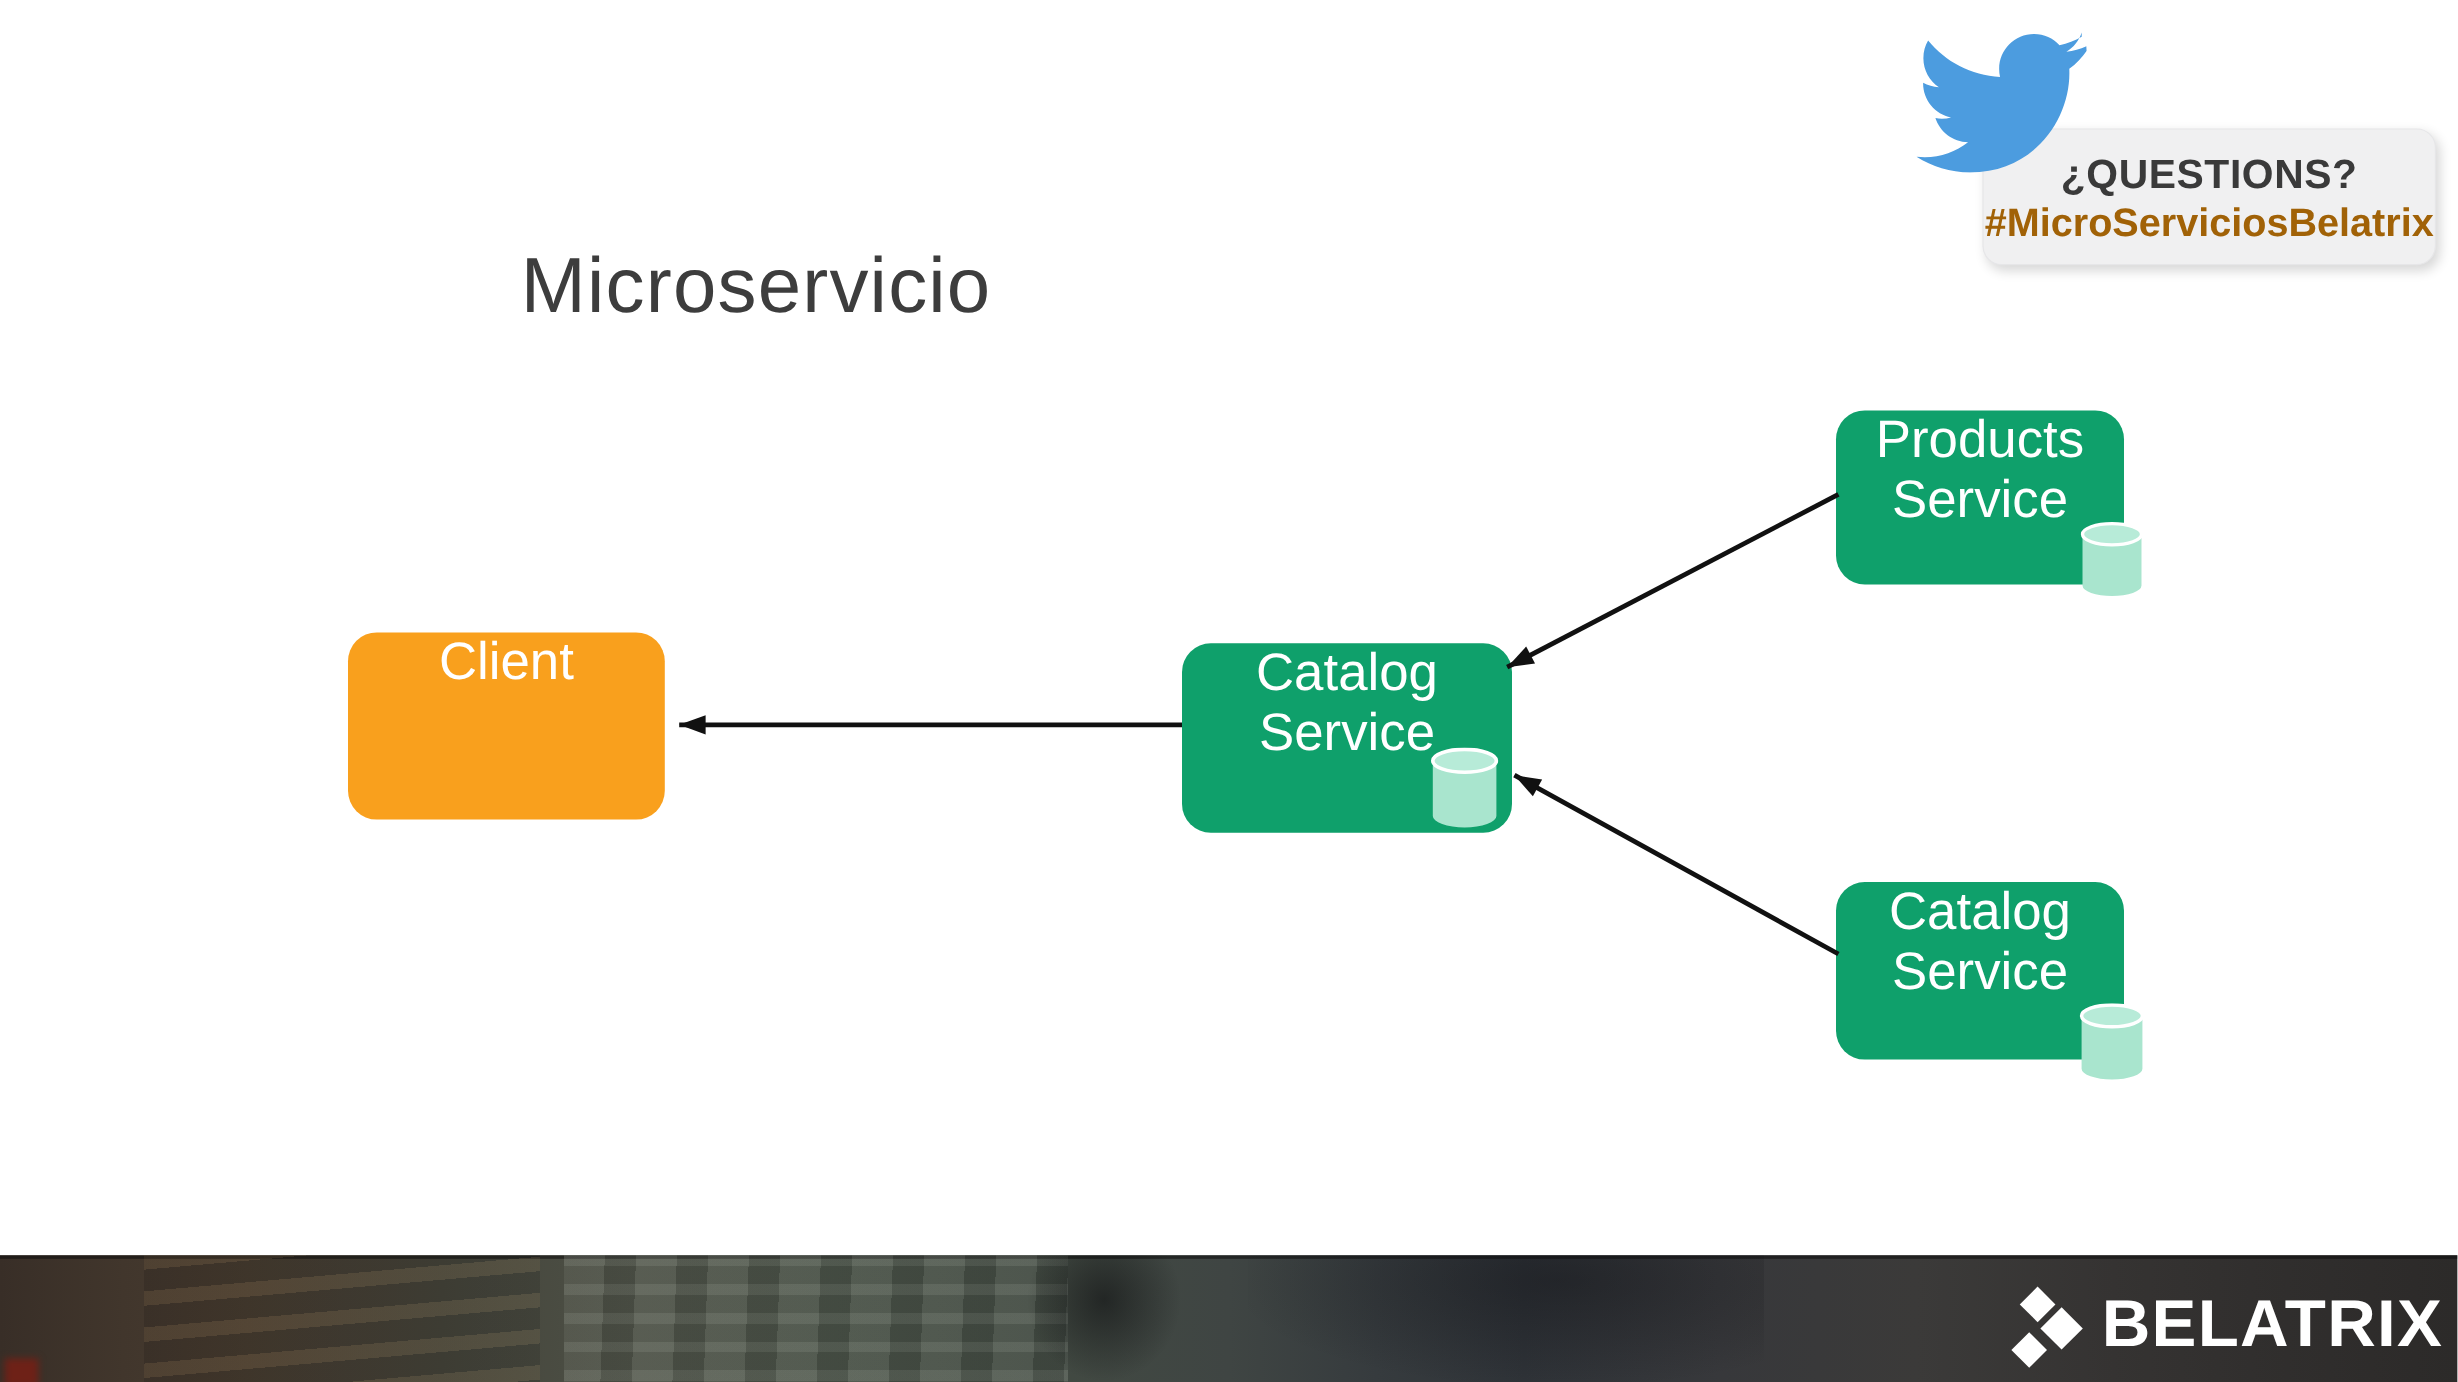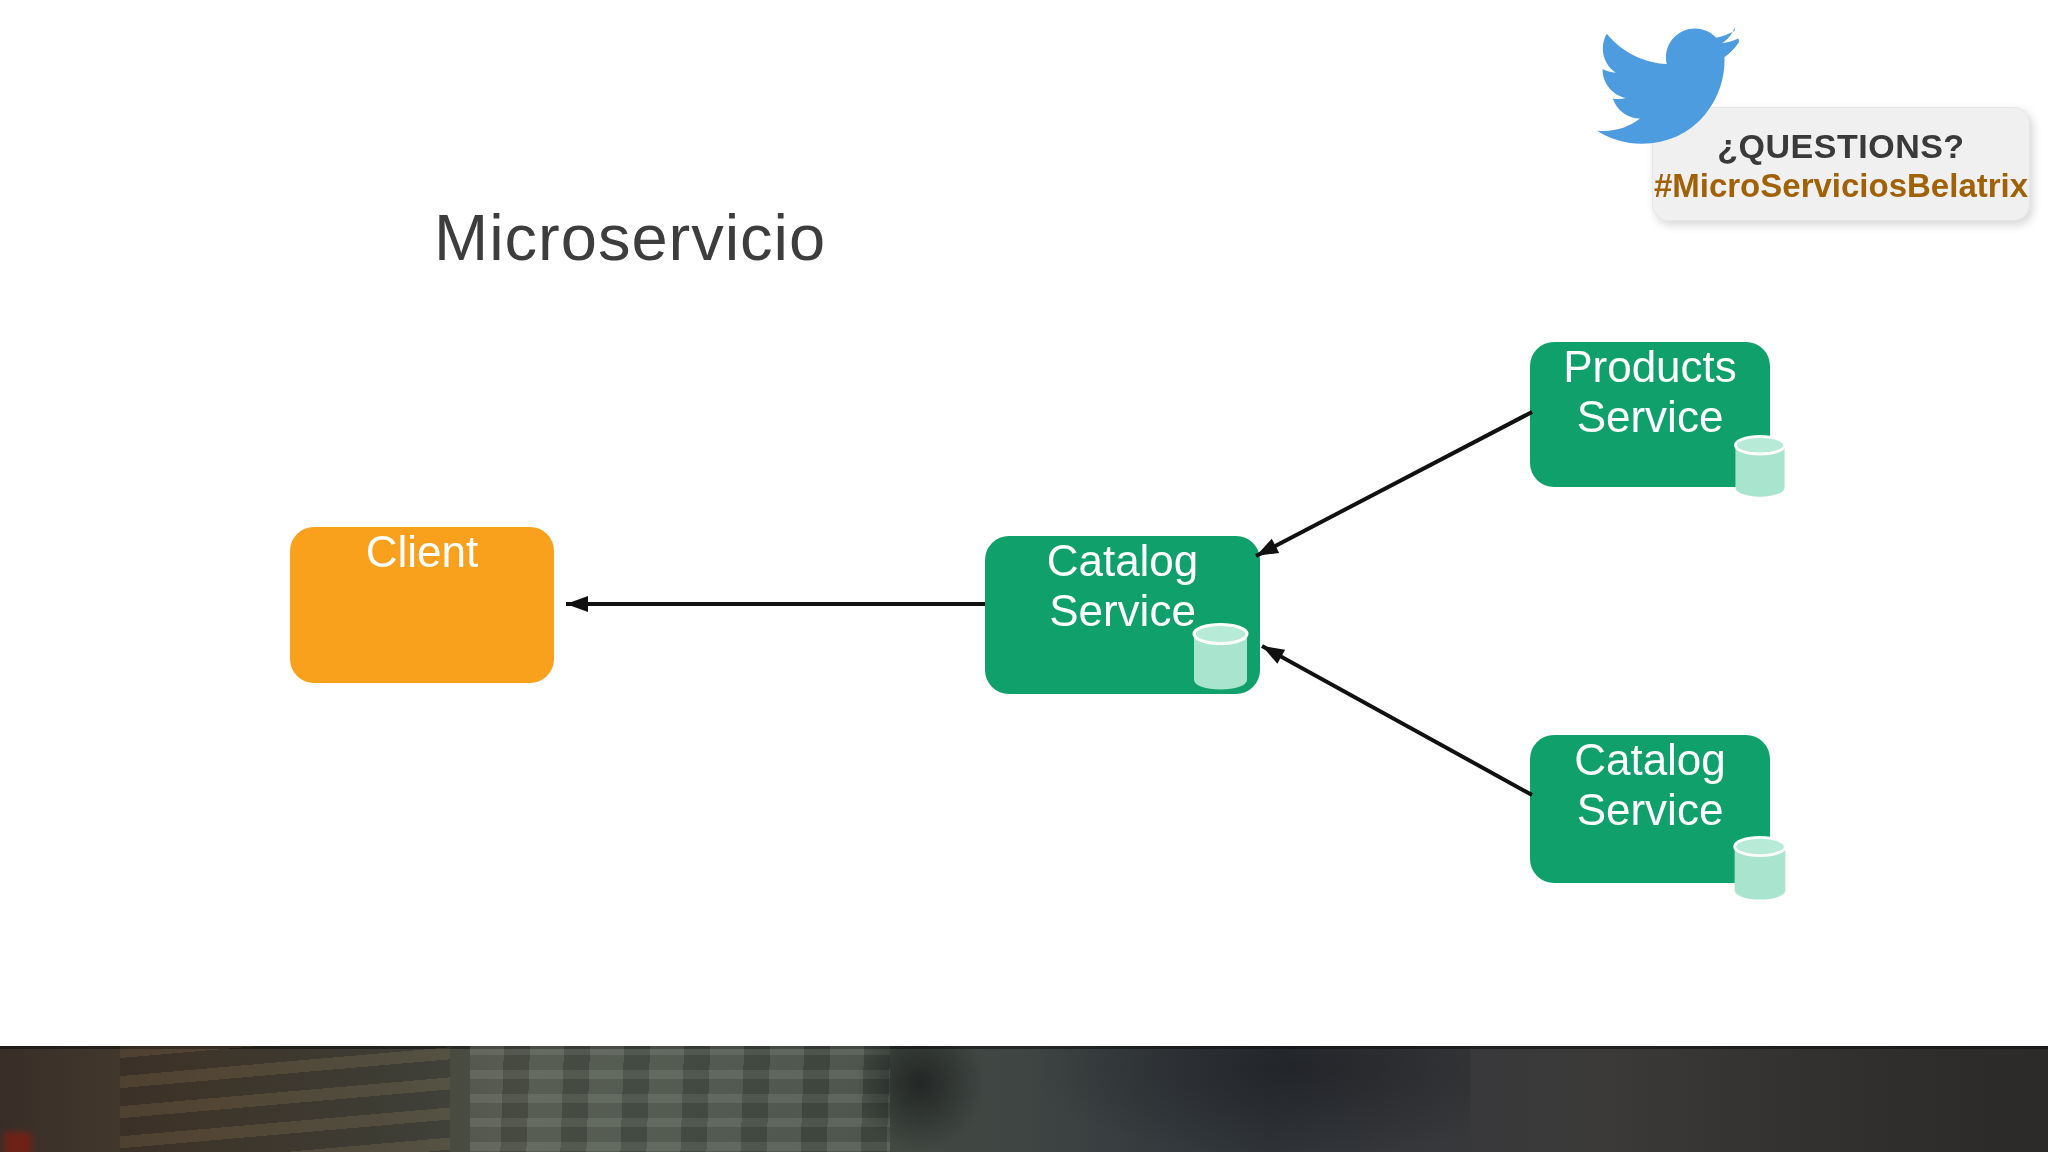--- a/index.html
+++ b/index.html
@@ -136,15 +136,23 @@
     <line x1="1532" y1="795" x2="1262" y2="646" stroke="#111111" stroke-width="4" marker-end="url(#ah)"></line>
   </svg>
 
   <div class="footer">
     <div class="f-shelf"></div>
     <div class="f-win"></div>
     <div class="f-fig"></div>
     <div class="f-darkright"></div>
     <div class="f-red"></div>
 
+    <div class="brand">
+      <svg width="74" height="86" viewBox="0 0 74 86">
+        <rect x="16.5" y="16.5" width="21" height="21" fill="#ffffff" transform="rotate(45 27 27)"></rect>
+        <rect x="34.5" y="34.5" width="25" height="25" fill="#ffffff" transform="rotate(45 47 47)"></rect>
+        <rect x="9.5" y="54.5" width="21" height="21" fill="#ffffff" transform="rotate(45 20 65)"></rect>
+      </svg>
+      <div class="brand-text">BELATRIX</div>
+    </div>
   </div>
 
 </div>
 
 </body></html>

